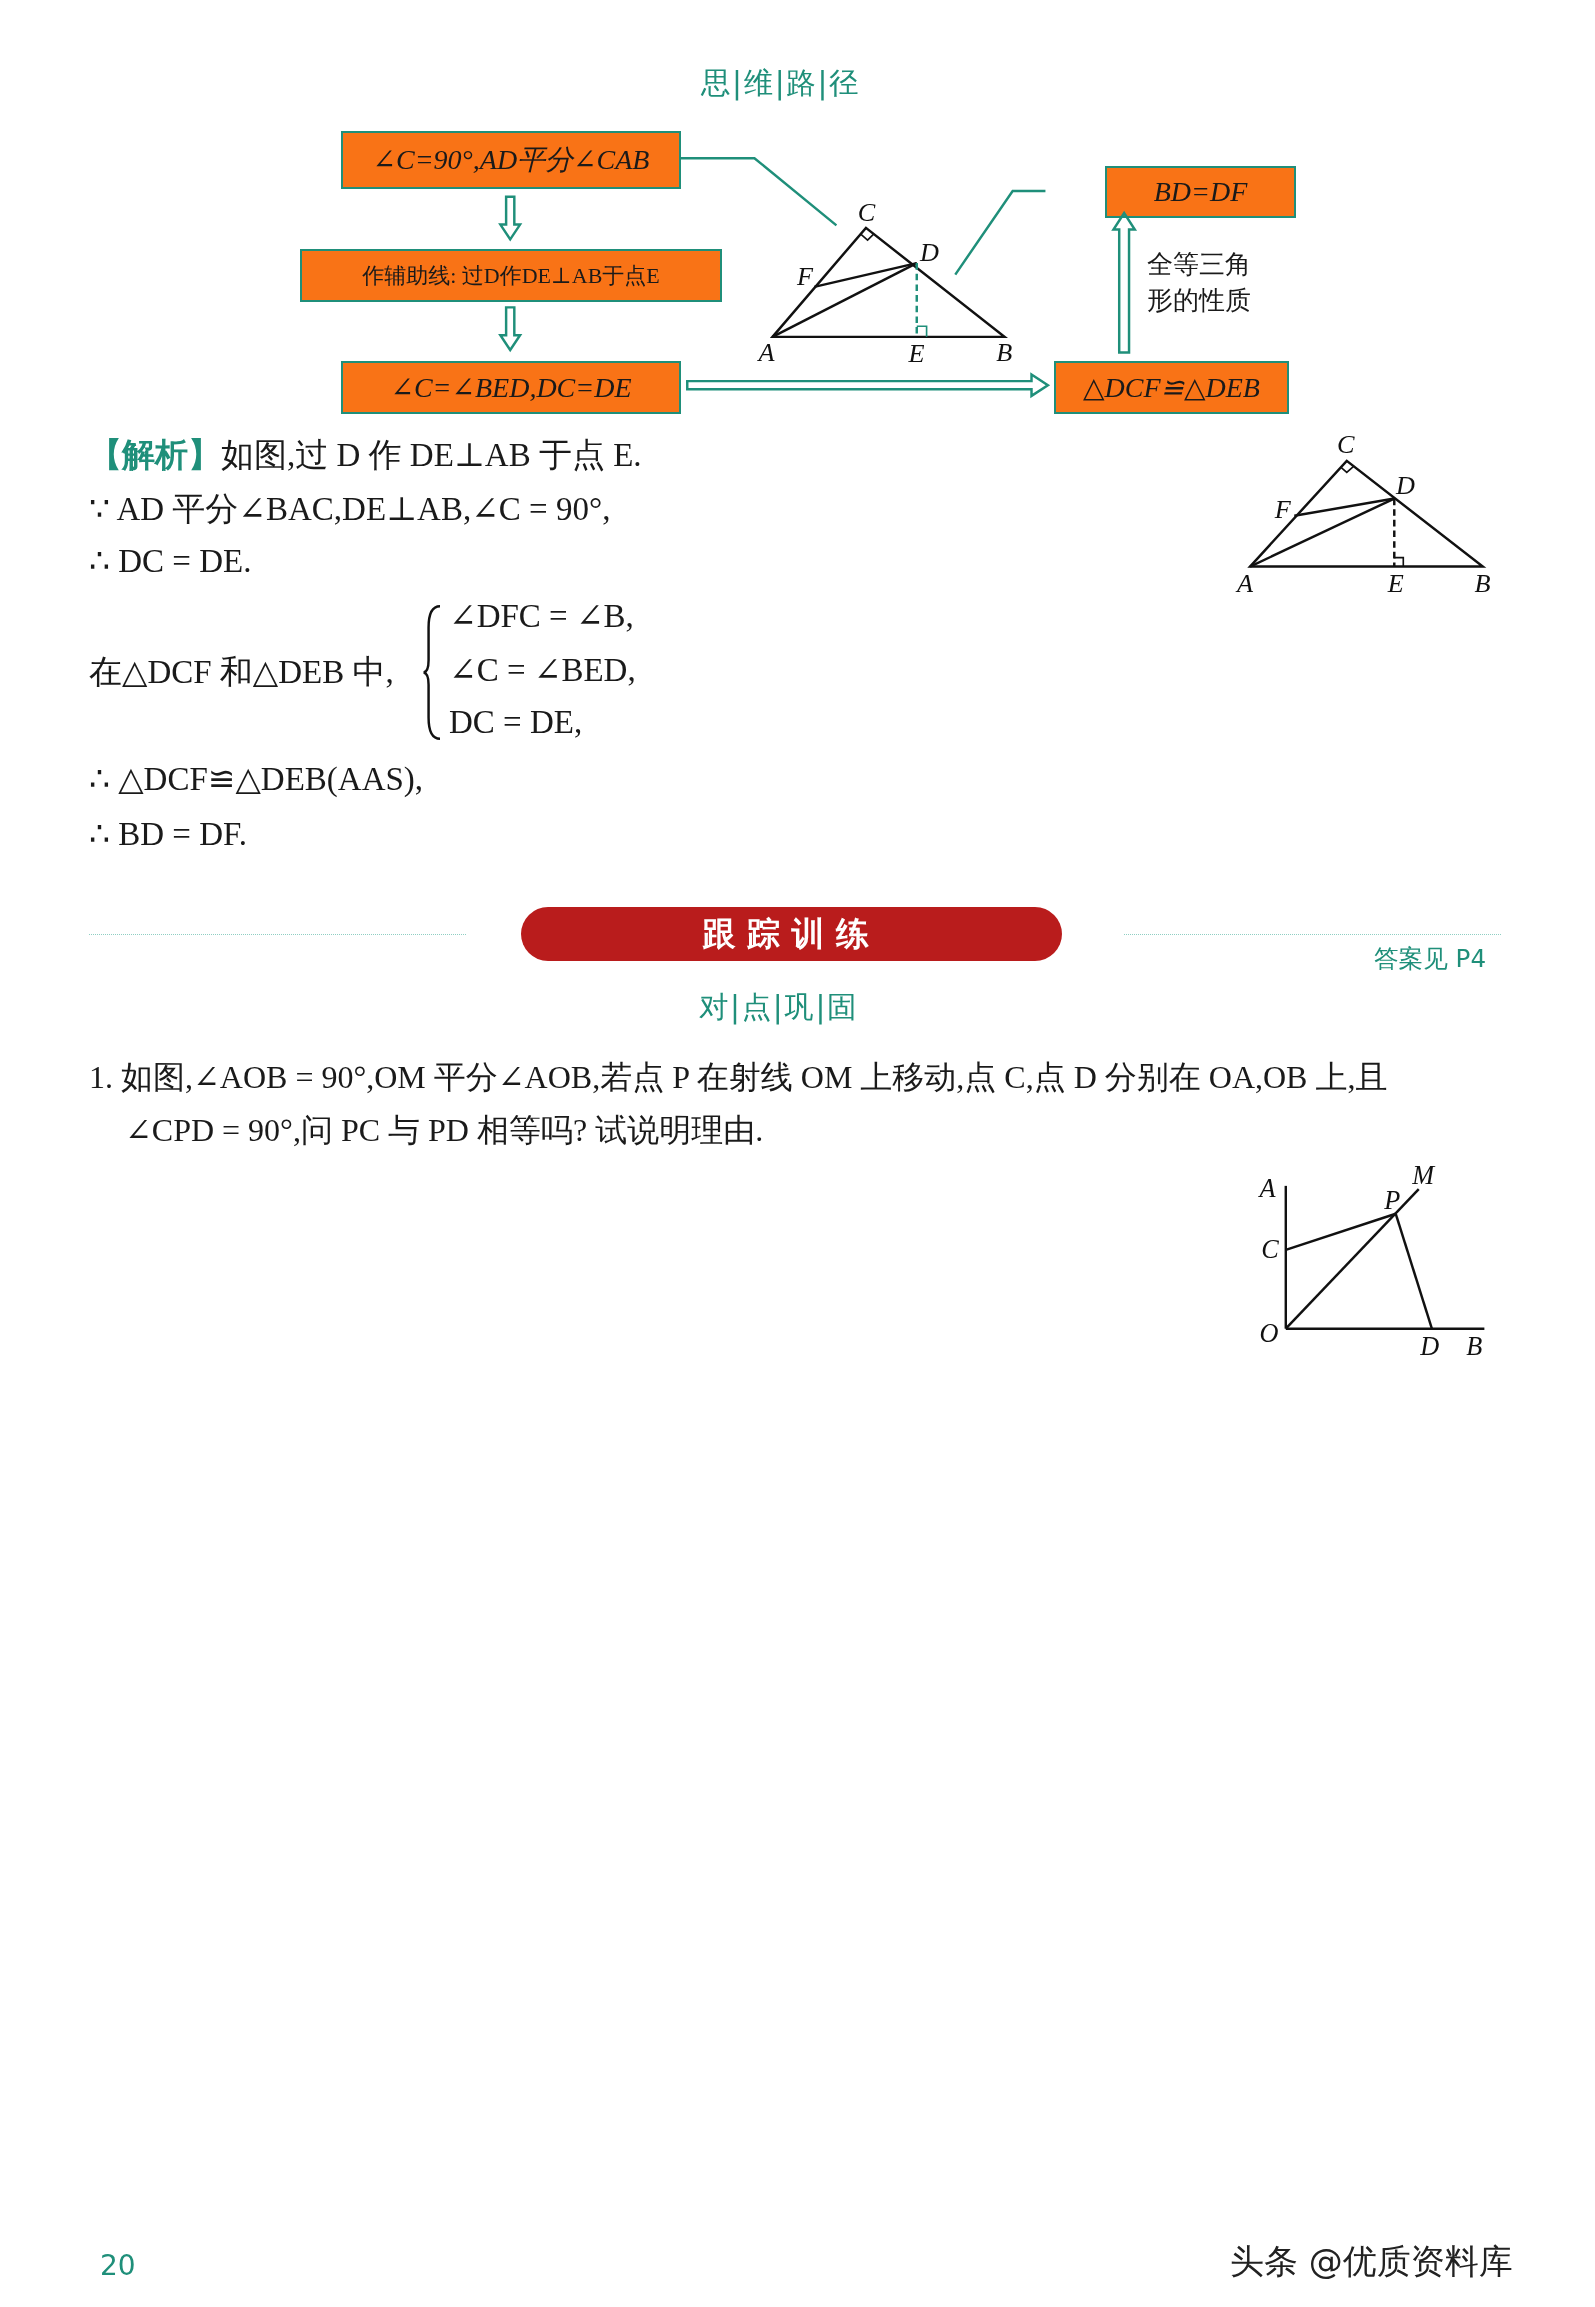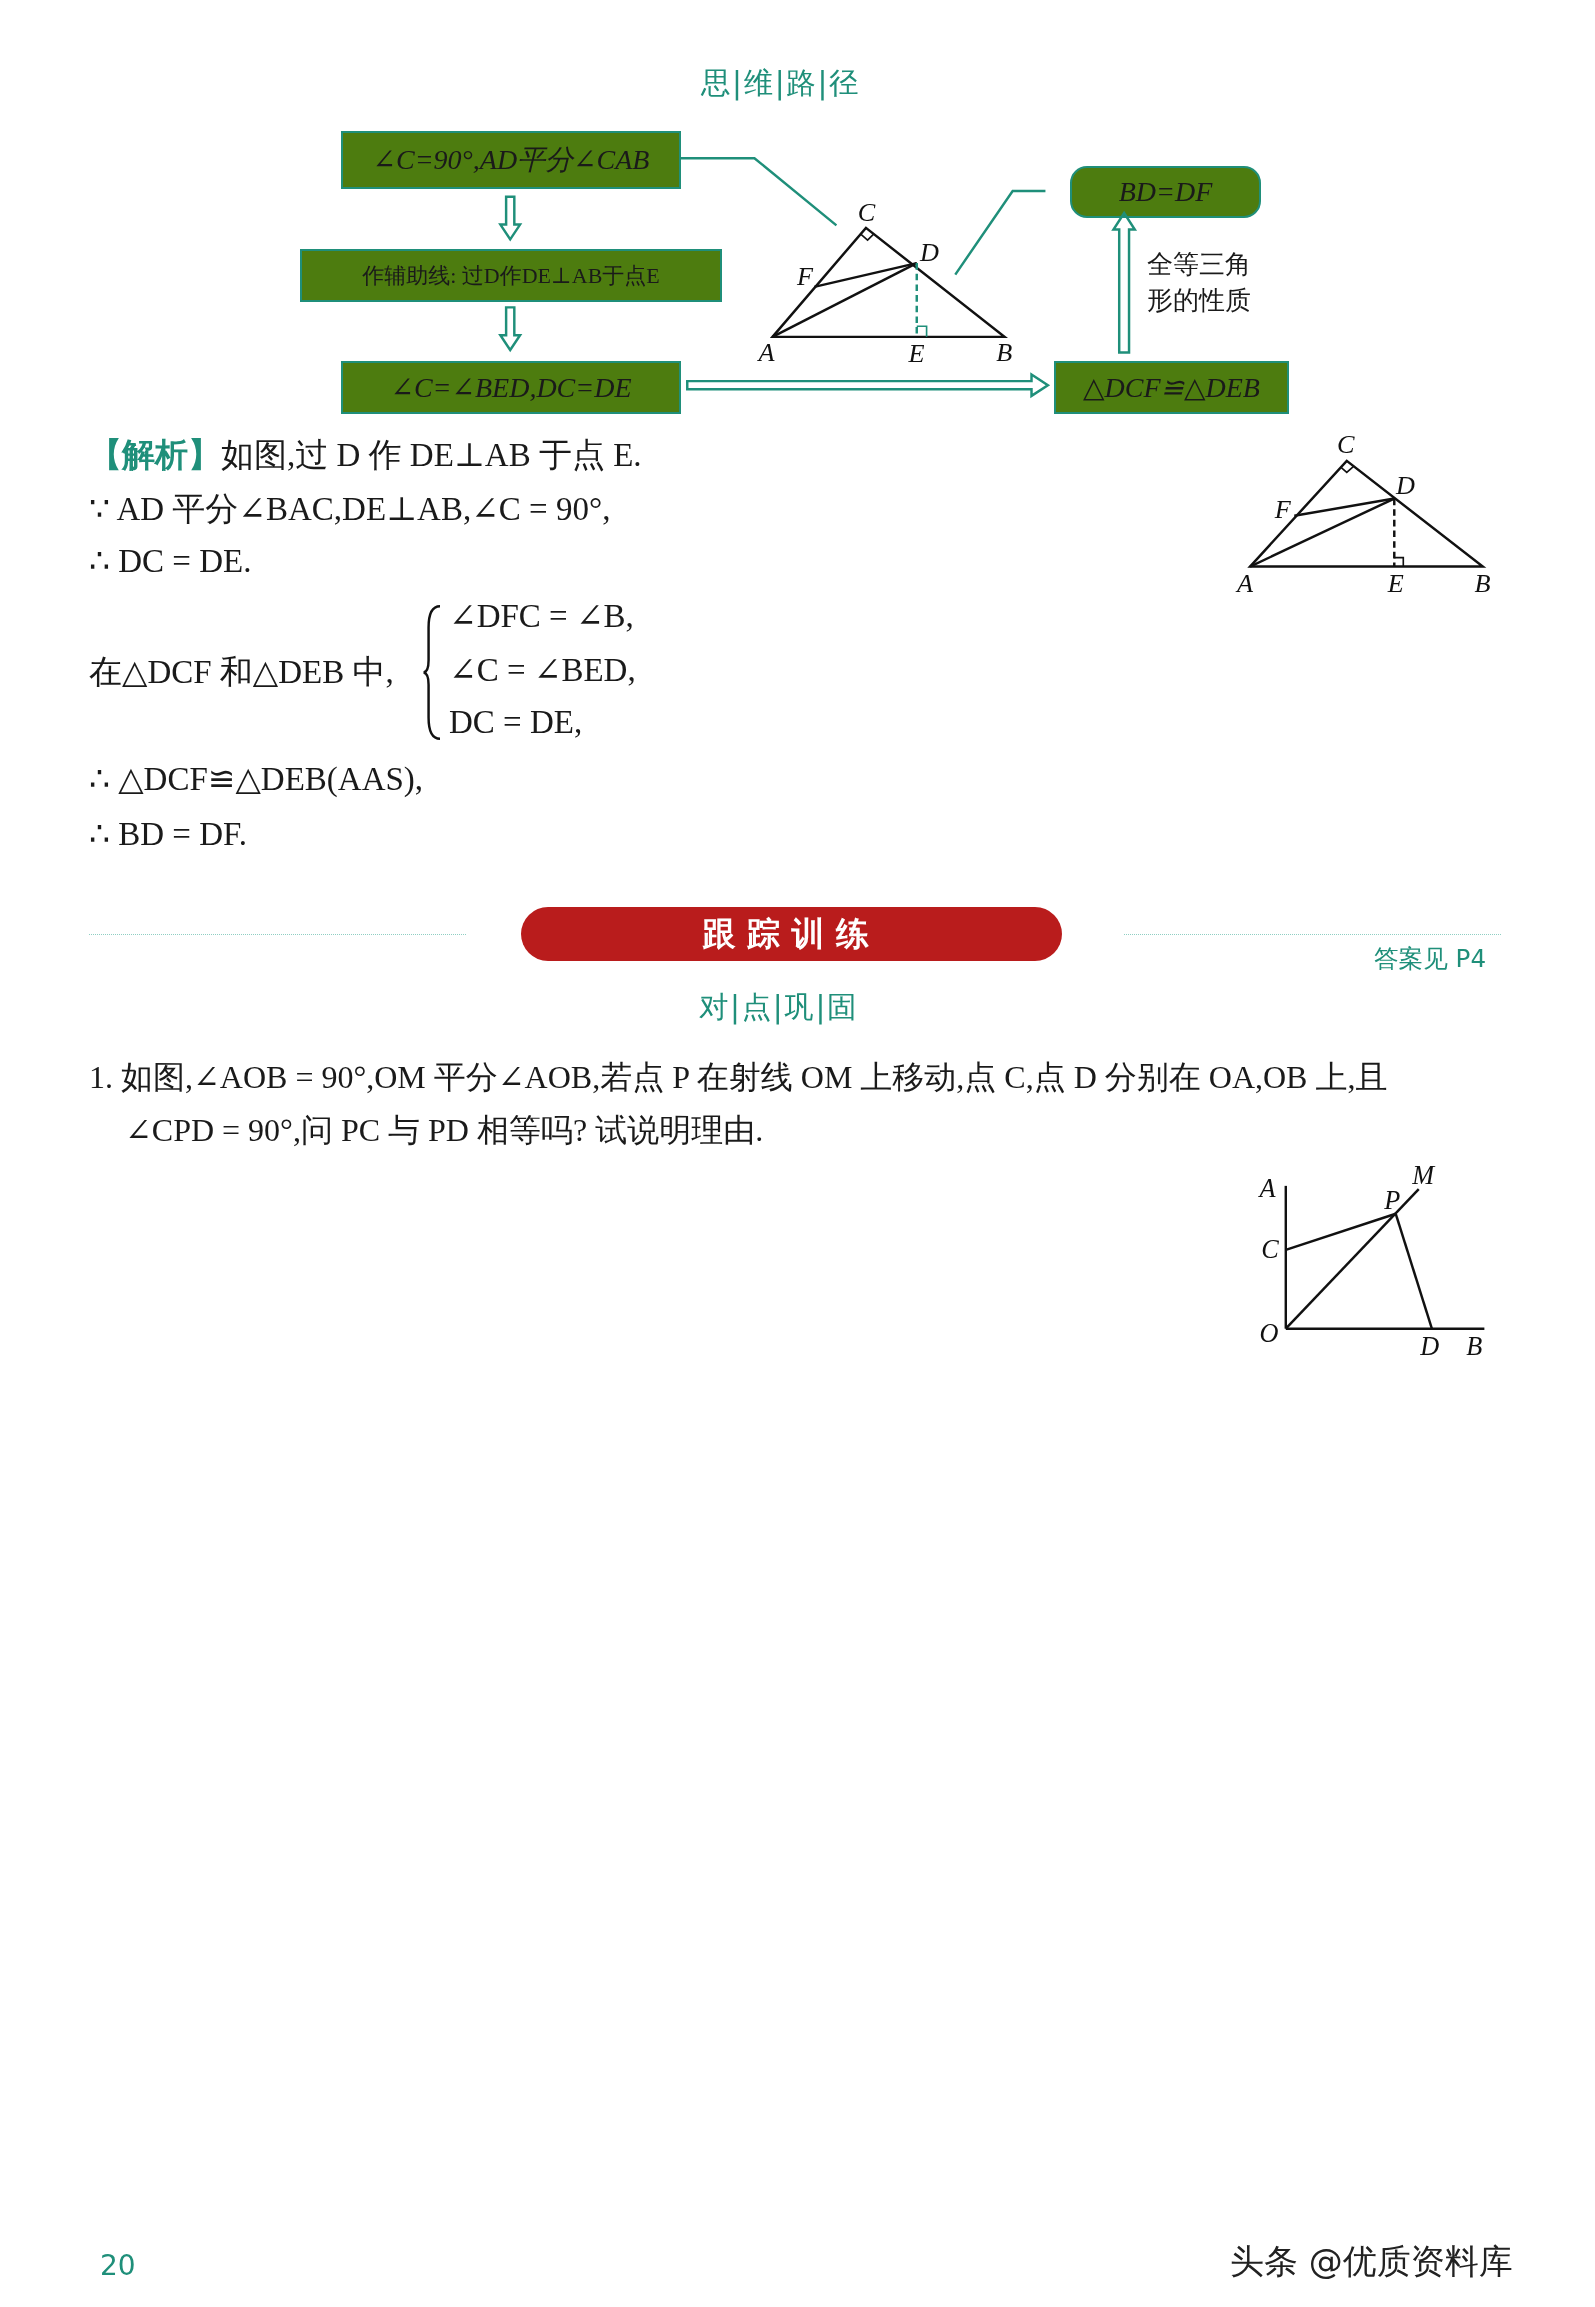--- a/index.html
+++ b/index.html
@@ -1,40 +1,40 @@
 <!DOCTYPE html>
 <html style="font-size:13px"><head>
 <meta charset="utf-8">
 <style>
   html, body { margin:0; padding:0; background:#ffffff; }
   body { width:1595px; height:2307px; position:relative; overflow:hidden;
          font-family:"Liberation Serif","DejaVu Serif",serif; color:#1a1a1a; }
   .abs { position:absolute; }
   .teal { color:#1f8f7a; }
   .sec-title { font-family:"DejaVu Sans",sans-serif; font-size:29.5px; letter-spacing:1.6px; color:#1f8f7a; }
-  .box { position:absolute; border:2.5px solid #1f8f7a; background:#4d7c0f; display:flex; align-items:center; justify-content:center;
+  .box { position:absolute; border:2.5px solid #1f8f7a; background:#f97316; display:flex; align-items:center; justify-content:center;
          font-size:28px; white-space:nowrap; }
   .it { font-style:italic; }
   .line { font-size:33px; white-space:nowrap; }
   .banner { position:absolute; left:521px; top:907px; width:541px; height:54px; border-radius:27px;
             background:#b91c1c; display:flex; align-items:center; justify-content:center;
             font-family:"DejaVu Sans",sans-serif; font-size:33px; color:#fff; letter-spacing:11.5px; font-weight:bold; }
   .dots { position:absolute; border-top:1.6px dotted #8fcfc3; height:0; }
   svg text { font-family:"Liberation Serif",serif; font-style:italic; }
 </style>
 </head>
 <body>
 
 <div class="abs sec-title" style="left:701px;top:64px;">思|维|路|径</div>
 
 <div class="box it" style="left:341px;top:131px;width:336px;height:54px;">∠C=90°,AD平分∠CAB</div>
 <div class="box" style="left:300px;top:249px;width:418px;height:49px;font-size:22px;">作辅助线: 过D作DE⊥AB于点E</div>
 <div class="box it" style="left:341px;top:361px;width:336px;height:49px;">∠C=∠BED,DC=DE</div>
 <div class="box it" style="left:1054px;top:361px;width:231px;height:49px;">△DCF≌△DEB</div>
-<div class="box it" style="left:1070px;top:166px;width:187px;height:48px;border-radius:17px;">BD=DF</div>
+<div class="box it" style="left:1105px;top:166px;width:187px;height:48px;">BD=DF</div>
 <div class="abs" style="left:1147px;top:246px;font-size:26px;line-height:36px;font-family:'DejaVu Sans',sans-serif;">
   <div>全等三角</div>
   <div>形的性质</div>
 </div>
 
 <svg class="abs" style="left:0;top:0;" width="1595" height="459" viewBox="0 0 1945 560">
   <g stroke="#1f8f7a" stroke-width="3" fill="none">
 
     <path d="M617 240 v34 h-7 l12 18 l12 -18 h-7 v-34 z"></path>
     <path d="M617 375 v34 h-7 l12 18 l12 -18 h-7 v-34 z"></path>

